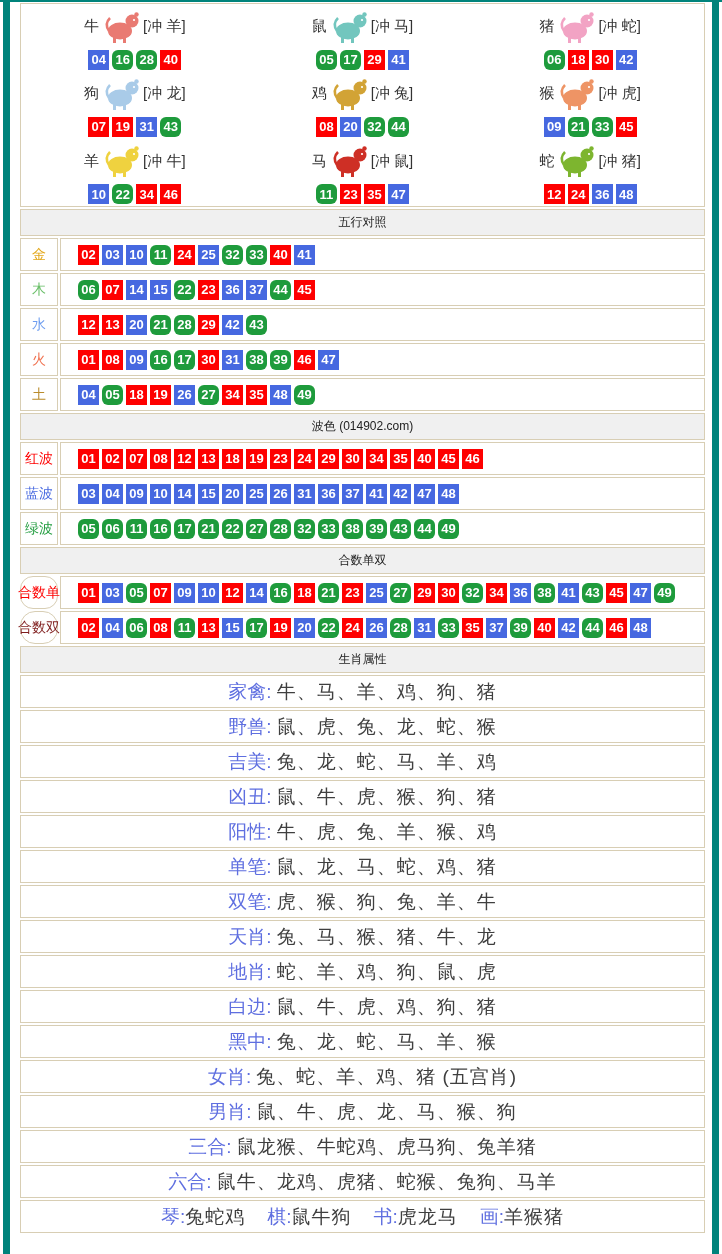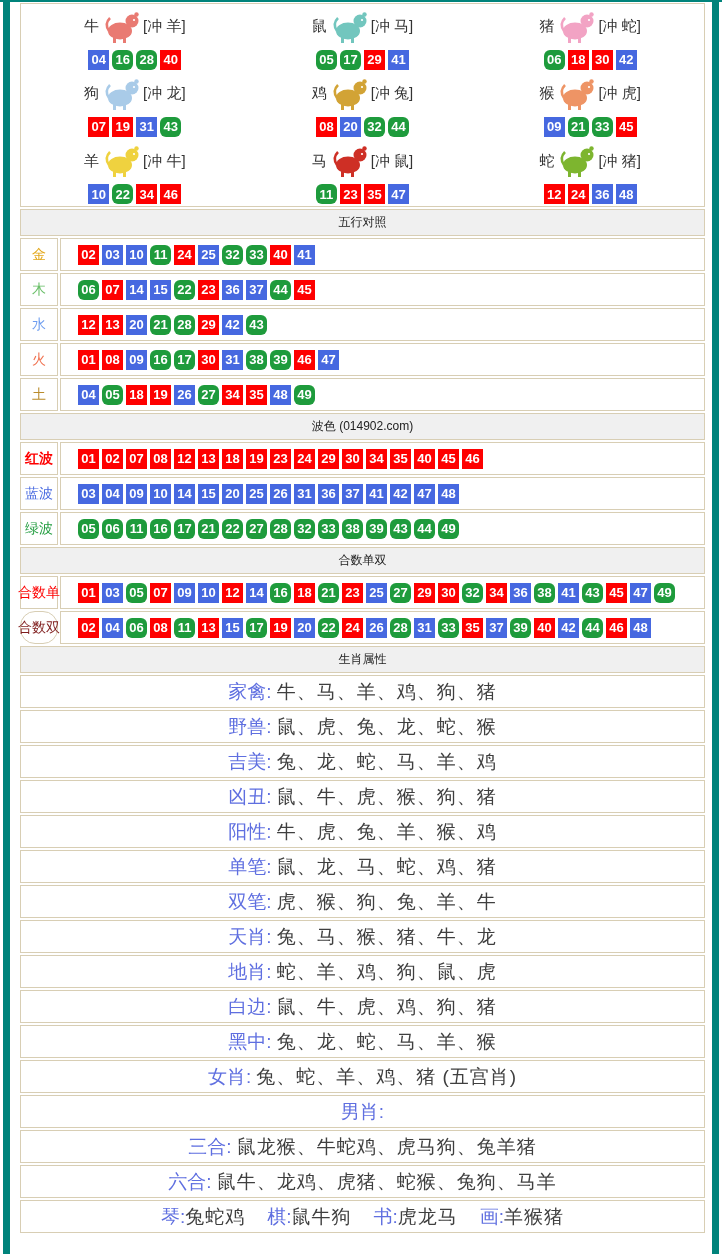--- a/index.html
+++ b/index.html
@@ -322,21 +322,21 @@
             <span class="tile red">35</span>
             <span class="tile blue">48</span>
             <span class="tile green">49</span>
           </div>
         </div>
       </div>
 
     <div class="sec-h">波色 (014902.com)</div>
     <div id="bose-rows">
         <div class="num-row">
-          <div class="label-cell" style="color: rgb(254, 0, 0); font-weight: bold;">红波</div>
+          <div class="label-cell" style="color: rgb(254, 0, 0);">红波</div>
           <div class="nums-cell">
             <span class="tile red">01</span>
             <span class="tile red">02</span>
             <span class="tile red">07</span>
             <span class="tile red">08</span>
             <span class="tile red">12</span>
             <span class="tile red">13</span>
             <span class="tile red">18</span>
             <span class="tile red">19</span>
             <span class="tile red">23</span>
@@ -390,21 +390,21 @@
             <span class="tile green">43</span>
             <span class="tile green">44</span>
             <span class="tile green">49</span>
           </div>
         </div>
       </div>
 
     <div class="sec-h">合数单双</div>
     <div id="heshu-rows">
         <div class="num-row">
-          <div class="label-cell" style="color: rgb(254, 0, 0);">合数单</div>
+          <div class="label-cell" style="color: rgb(254, 0, 0); border-radius: 13px;">合数单</div>
           <div class="nums-cell">
             <span class="tile red">01</span>
             <span class="tile blue">03</span>
             <span class="tile green">05</span>
             <span class="tile red">07</span>
             <span class="tile blue">09</span>
             <span class="tile blue">10</span>
             <span class="tile red">12</span>
             <span class="tile blue">14</span>
             <span class="tile green">16</span>
@@ -502,20 +502,21 @@
         <div class="attr-row">
           <span class="attr-label">黑中:</span>
           <span class="attr-value">兔、龙、蛇、马、羊、猴</span>
         </div>
         <div class="attr-row">
           <span class="attr-label">女肖:</span>
           <span class="attr-value">兔、蛇、羊、鸡、猪 (五宫肖)</span>
         </div>
         <div class="attr-row">
           <span class="attr-label">男肖:</span>
+          <span class="attr-value">鼠、牛、虎、龙、马、猴、狗</span>
         </div>
         <div class="attr-row">
           <span class="attr-label">三合:</span>
           <span class="attr-value">鼠龙猴、牛蛇鸡、虎马狗、兔羊猪</span>
         </div>
         <div class="attr-row">
           <span class="attr-label">六合:</span>
           <span class="attr-value">鼠牛、龙鸡、虎猪、蛇猴、兔狗、马羊</span>
         </div>
         <div class="attr-row">

